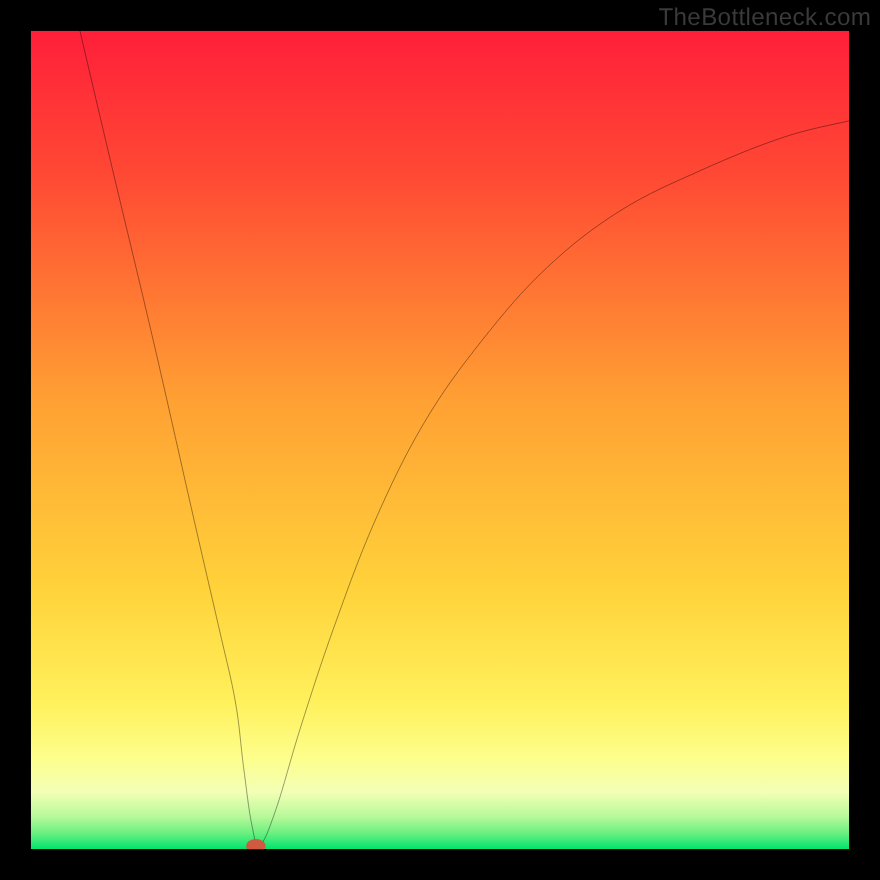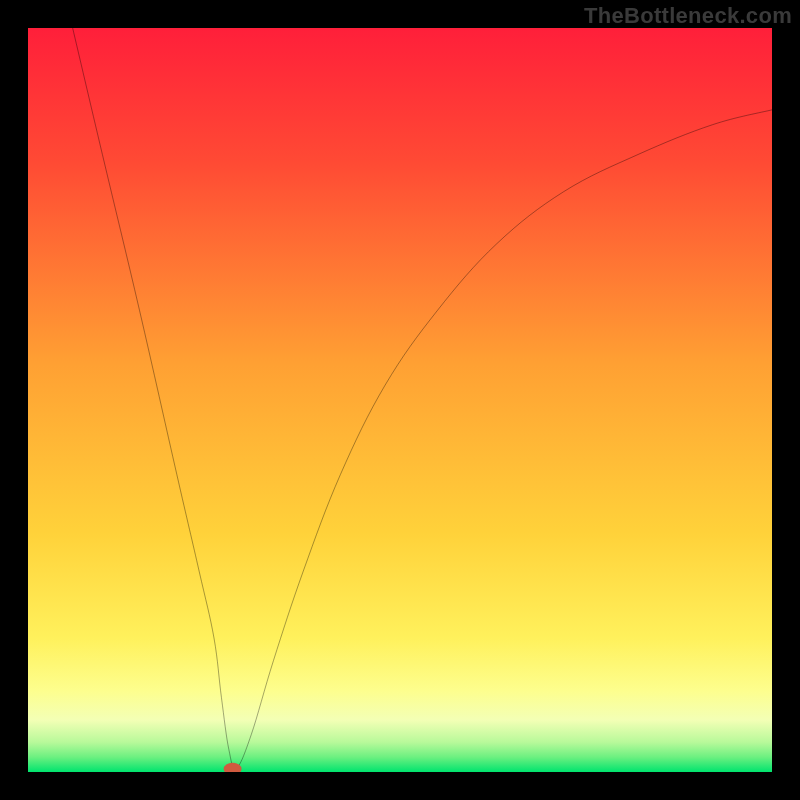--- a/index.html
+++ b/index.html
@@ -16,21 +16,21 @@
     width: 800px;
     height: 800px;
     background: #000;
   }
   .watermark {
     position: absolute;
     top: 3px;
     right: 8px;
     color: #3a3a3a;
     font-size: 22px;
-    font-weight: 700;
+    font-weight: 400;
     letter-spacing: 0.3px;
     z-index: 3;
   }
   svg.plot {
     position: absolute;
     left: 28px;
     top: 28px;
     width: 744px;
     height: 744px;
     display: block;

